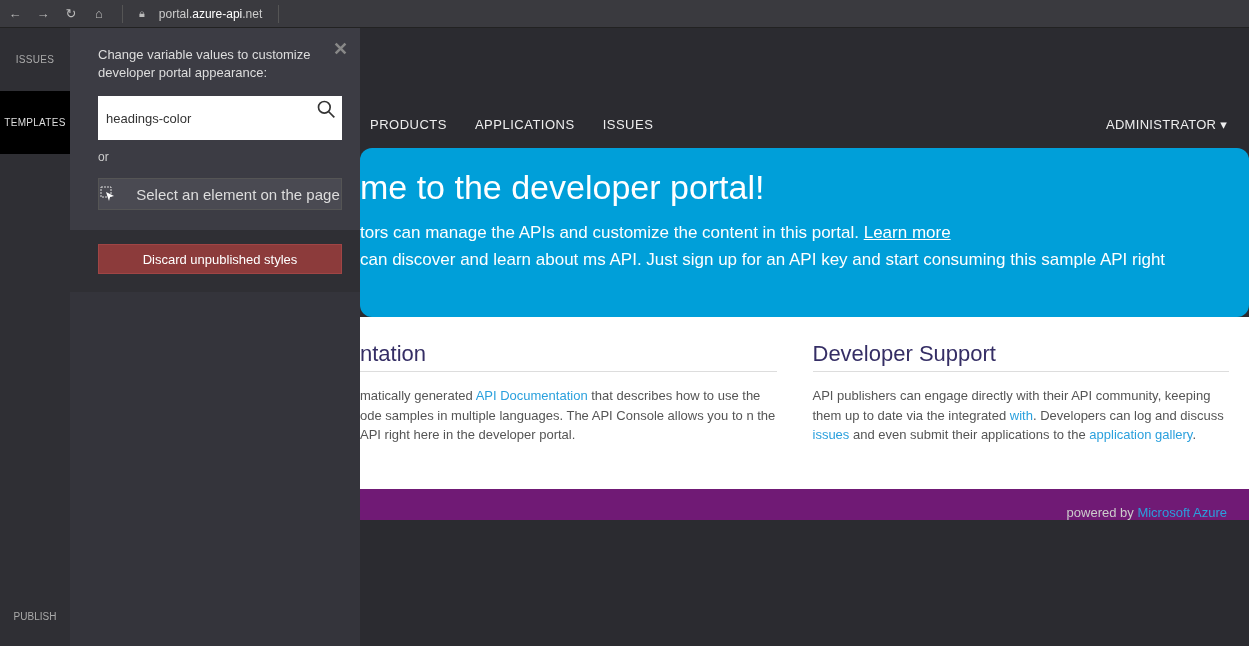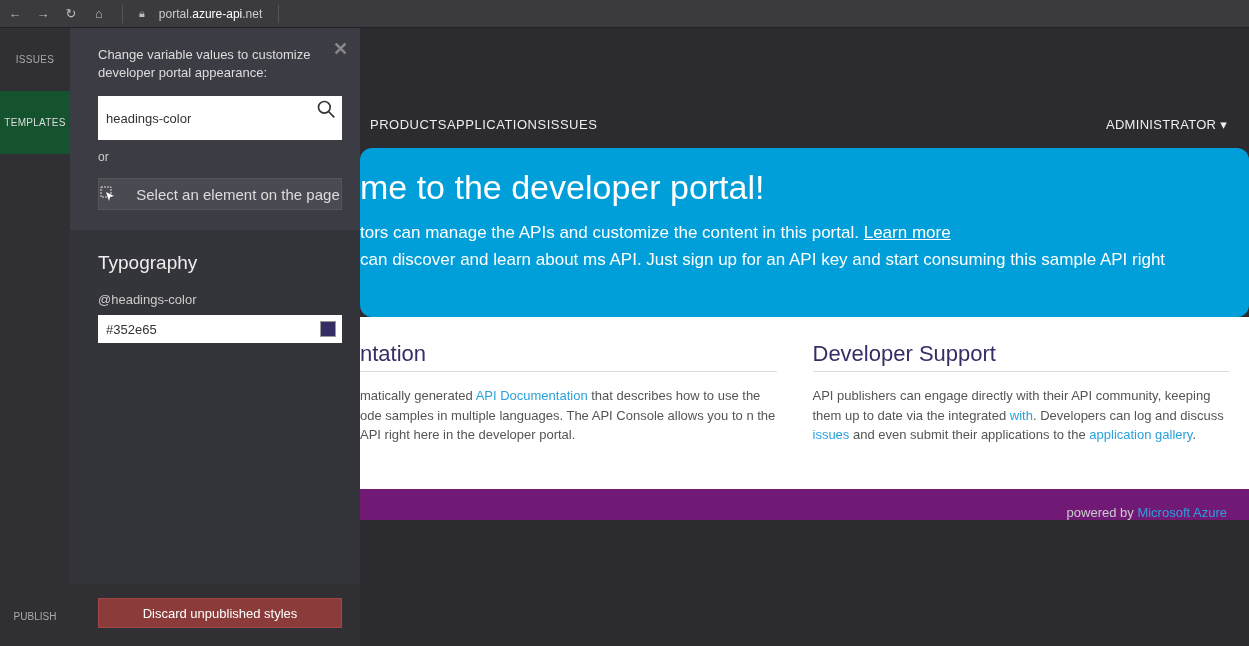--- a/index.html
+++ b/index.html
@@ -10,21 +10,21 @@
 .browser-bar .nav-icon { width: 14px; height: 14px; display: flex; align-items: center; justify-content: center; color: #bbb; font-size: 13px; cursor: pointer; }
 .addr-sep { width: 1px; height: 18px; background: #555; margin: 0 2px; }
 .lock-icon { color: #bbb; font-size: 11px; }
 .url { color: #ccc; font-size: 12px; }
 .url .bold { color: #fff; }
 
 
 .app { display: flex; height: 618px; }
 .rail { width: 70px; background: #2f2f34; display: flex; flex-direction: column; }
 .rail-item { font-size: 10px; color: #aaa; text-align: center; padding: 26px 0; cursor: pointer; letter-spacing: 0.3px; }
-.rail-item.active { background: #14532d; color: #ddd; }
+.rail-item.active { background: #000000; color: #ddd; }
 .rail-spacer { flex: 1; }
 .rail-publish { font-size: 10px; color: #aaa; text-align: center; padding: 24px 4px; }
 
 
 .panel { width: 290px; background: #34343b; position: relative; display: flex; flex-direction: column; }
 .panel-inner { padding: 18px 18px 0 28px; background: #3c3c44; }
 .close-btn { position: absolute; top: 10px; right: 12px; color: #888; font-size: 18px; cursor: pointer; font-weight: bold; }
 .intro { font-size: 13px; color: #ddd; line-height: 1.4; margin-bottom: 14px; padding-right: 20px; }
 .search-wrap { position: relative; margin-bottom: 10px; }
 .search-input { width: 100%; height: 44px; padding: 0 34px 0 8px; font-size: 13px; border: none; background: #fff; color: #333; }
@@ -40,21 +40,21 @@
 .color-row { display: flex; align-items: center; background: #fff; height: 28px; }
 .color-input { flex: 1; border: none; padding: 0 8px; font-size: 13px; color: #333; height: 100%; outline: none; }
 .swatch { width: 16px; height: 16px; background: #352e65; margin-right: 6px; border: 1px solid #999; }
 
 .discard-wrap { padding: 14px 18px 18px 28px; background: #2f2f34; }
 .discard-btn { width: 100%; height: 30px; background: #8c3b3b; border: 1px solid #a04545; color: #fff; font-size: 13px; cursor: pointer; }
 
 
 .main { flex: 1; display: flex; flex-direction: column; background: #2b2b30; }
 .topnav { height: 120px; background: #2b2b30; display: flex; align-items: flex-end; padding: 0 22px 16px 10px; }
-.nav-links { display: flex; font-size: 13px; color: #eee; letter-spacing: 0.5px; }
+.nav-links { display: flex; gap: 28px; font-size: 13px; color: #eee; letter-spacing: 0.5px; }
 .nav-links span { cursor: pointer; }
 .nav-spacer { flex: 1; }
 .admin { font-size: 13px; color: #eee; letter-spacing: 0.3px; cursor: pointer; }
 
 .hero { background: #009fd9; padding: 20px 20px 44px 0; color: #fff; border-radius: 12px; }
 .hero h1 { font-size: 34px; font-weight: 300; margin-bottom: 12px; }
 .hero p { font-size: 17px; line-height: 1.6; font-weight: 300; }
 .hero a { color: #fff; text-decoration: underline; }
 
 .cards-row { background: #fff; display: flex; padding: 24px 20px 44px 0; gap: 36px; }
@@ -107,28 +107,20 @@
       <div class="select-btn">
         <span class="sel-icon">
           <svg viewBox="0 0 16 16" width="16" height="16">
               <rect x="1" y="1" width="10" height="10" fill="none" stroke="#ddd" stroke-dasharray="2 1"></rect>
               <path d="M6 6 L14 10 L10 11 L9 15 Z" fill="#fff"></path>
             </svg>
         </span>
         <span>Select an element on the page</span>
       </div>
     </div>
-    <div class="panel-body">
-      <div class="section-title">Typography</div>
-      <div class="var-name">@headings-color</div>
-      <div class="color-row">
-        <input class="color-input" value="#352e65" style="">
-        <div class="swatch"></div>
-      </div>
-    </div>
     <div class="discard-wrap">
       <button class="discard-btn">Discard unpublished styles</button>
     </div>
   </div>
 
   <div class="main">
     <div class="topnav">
       <div class="nav-links">
         <span>PRODUCTS</span>
         <span>APPLICATIONS</span>

